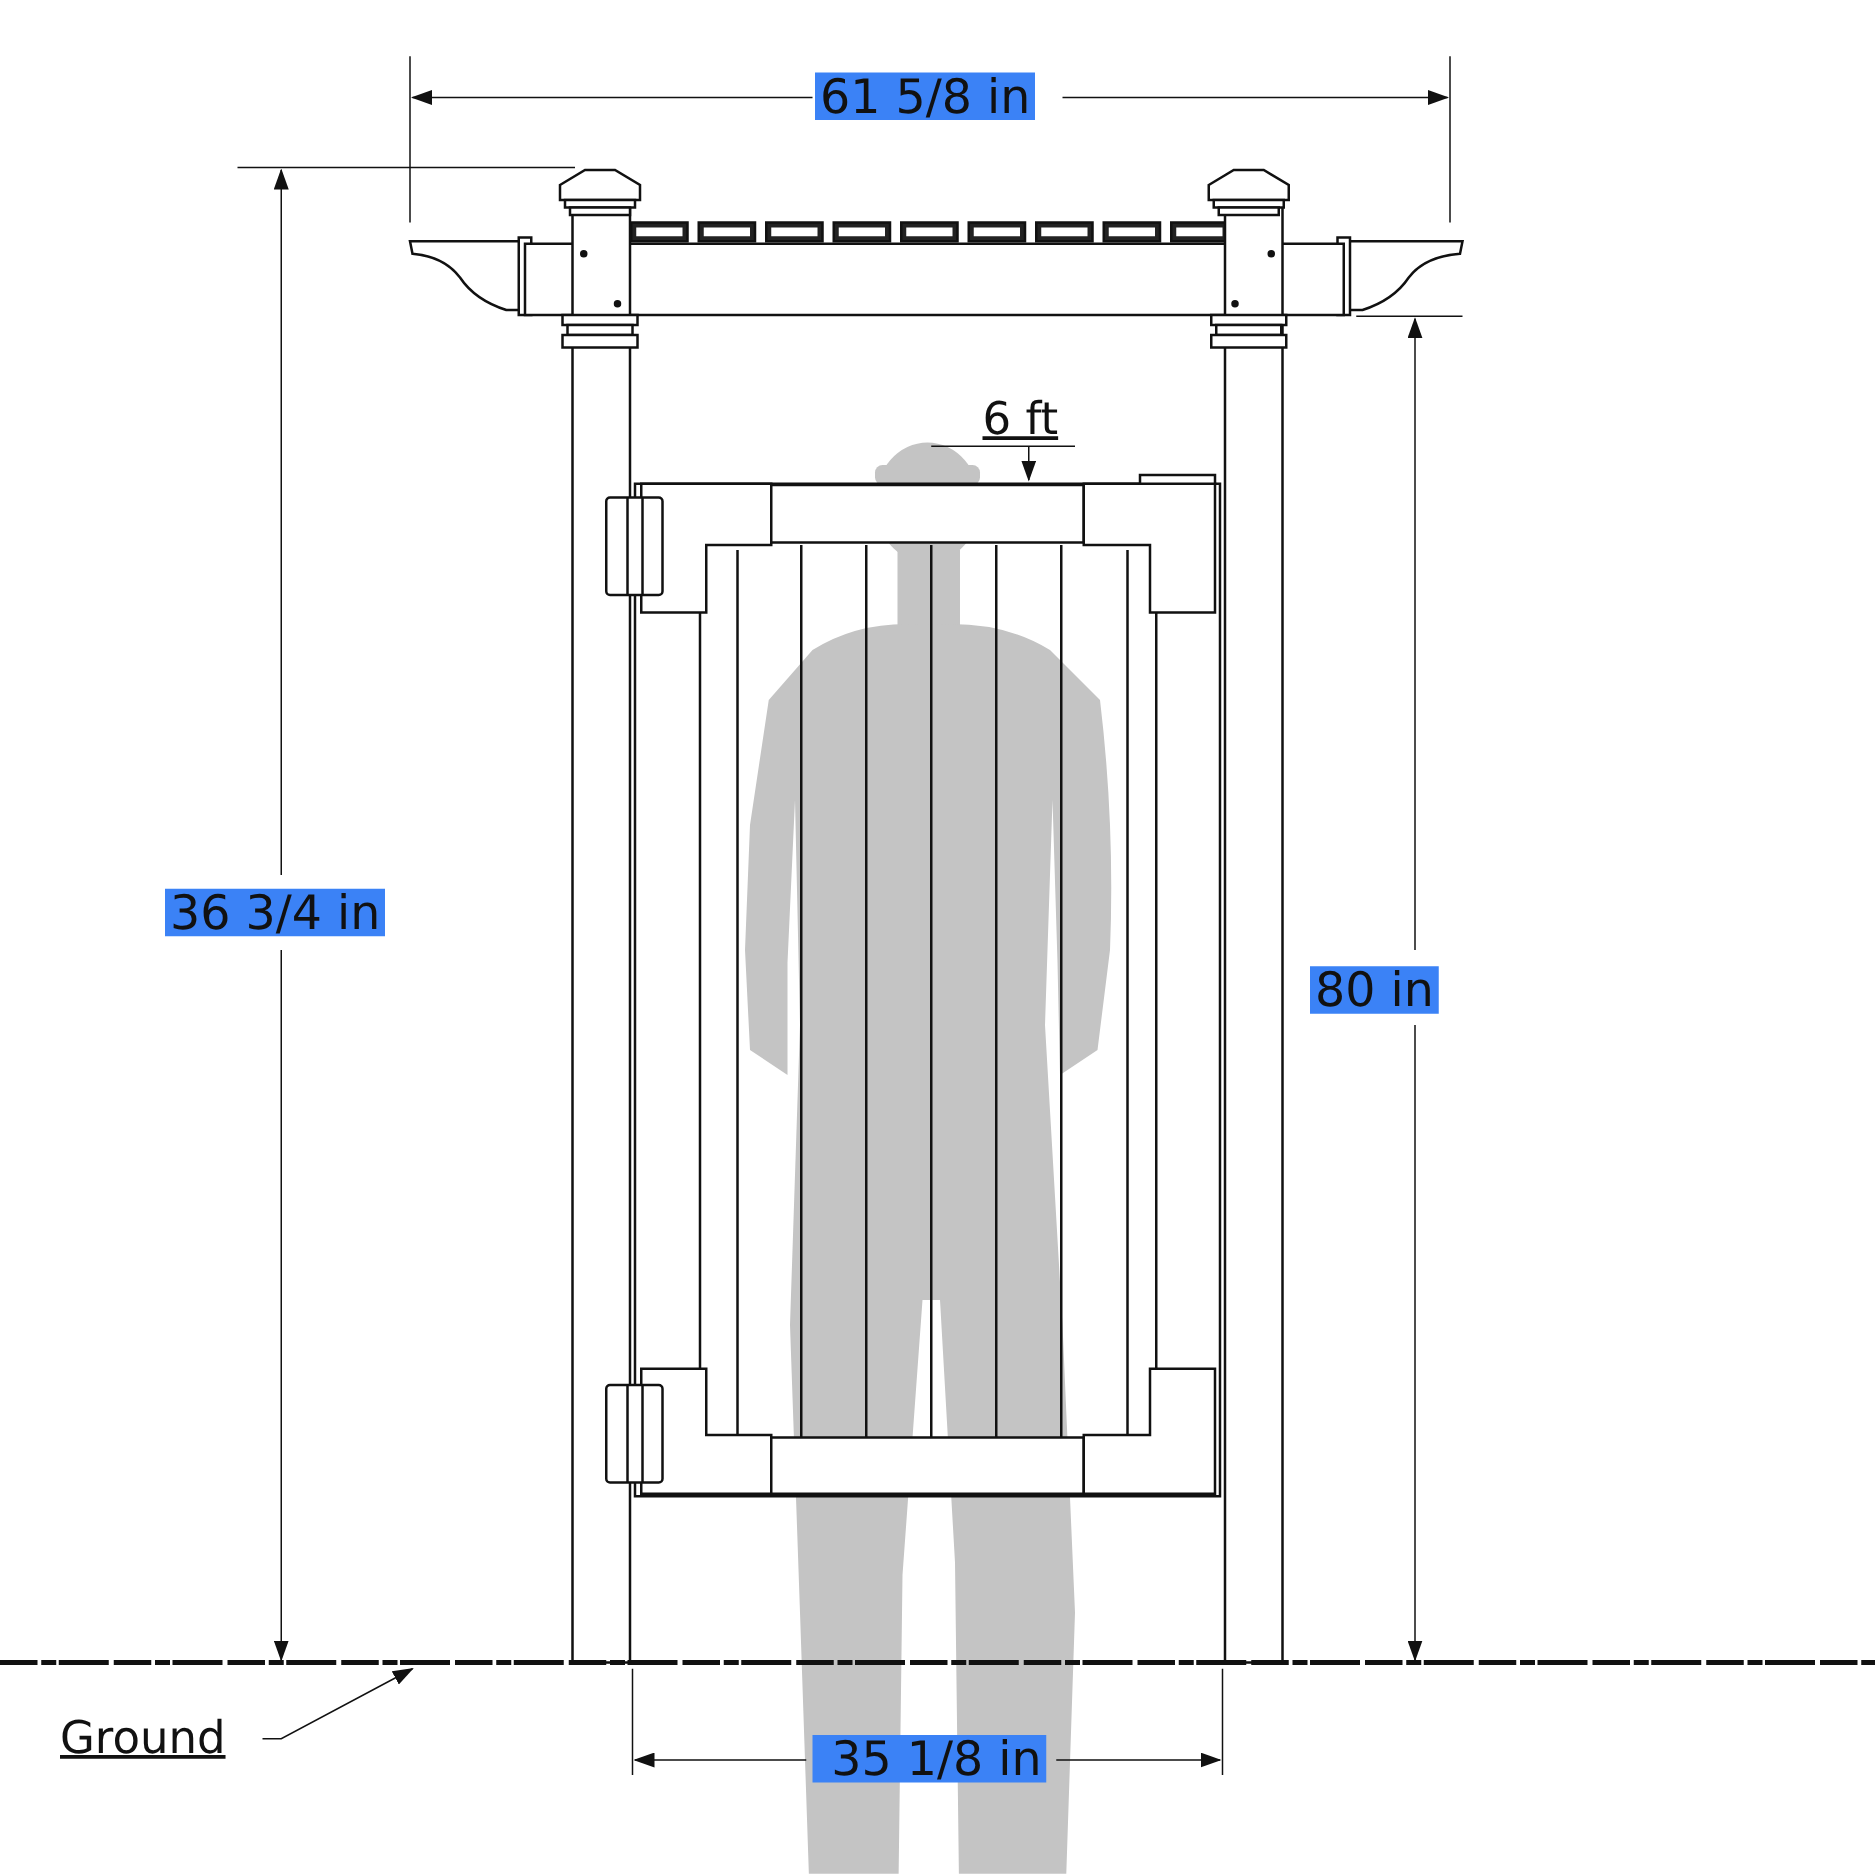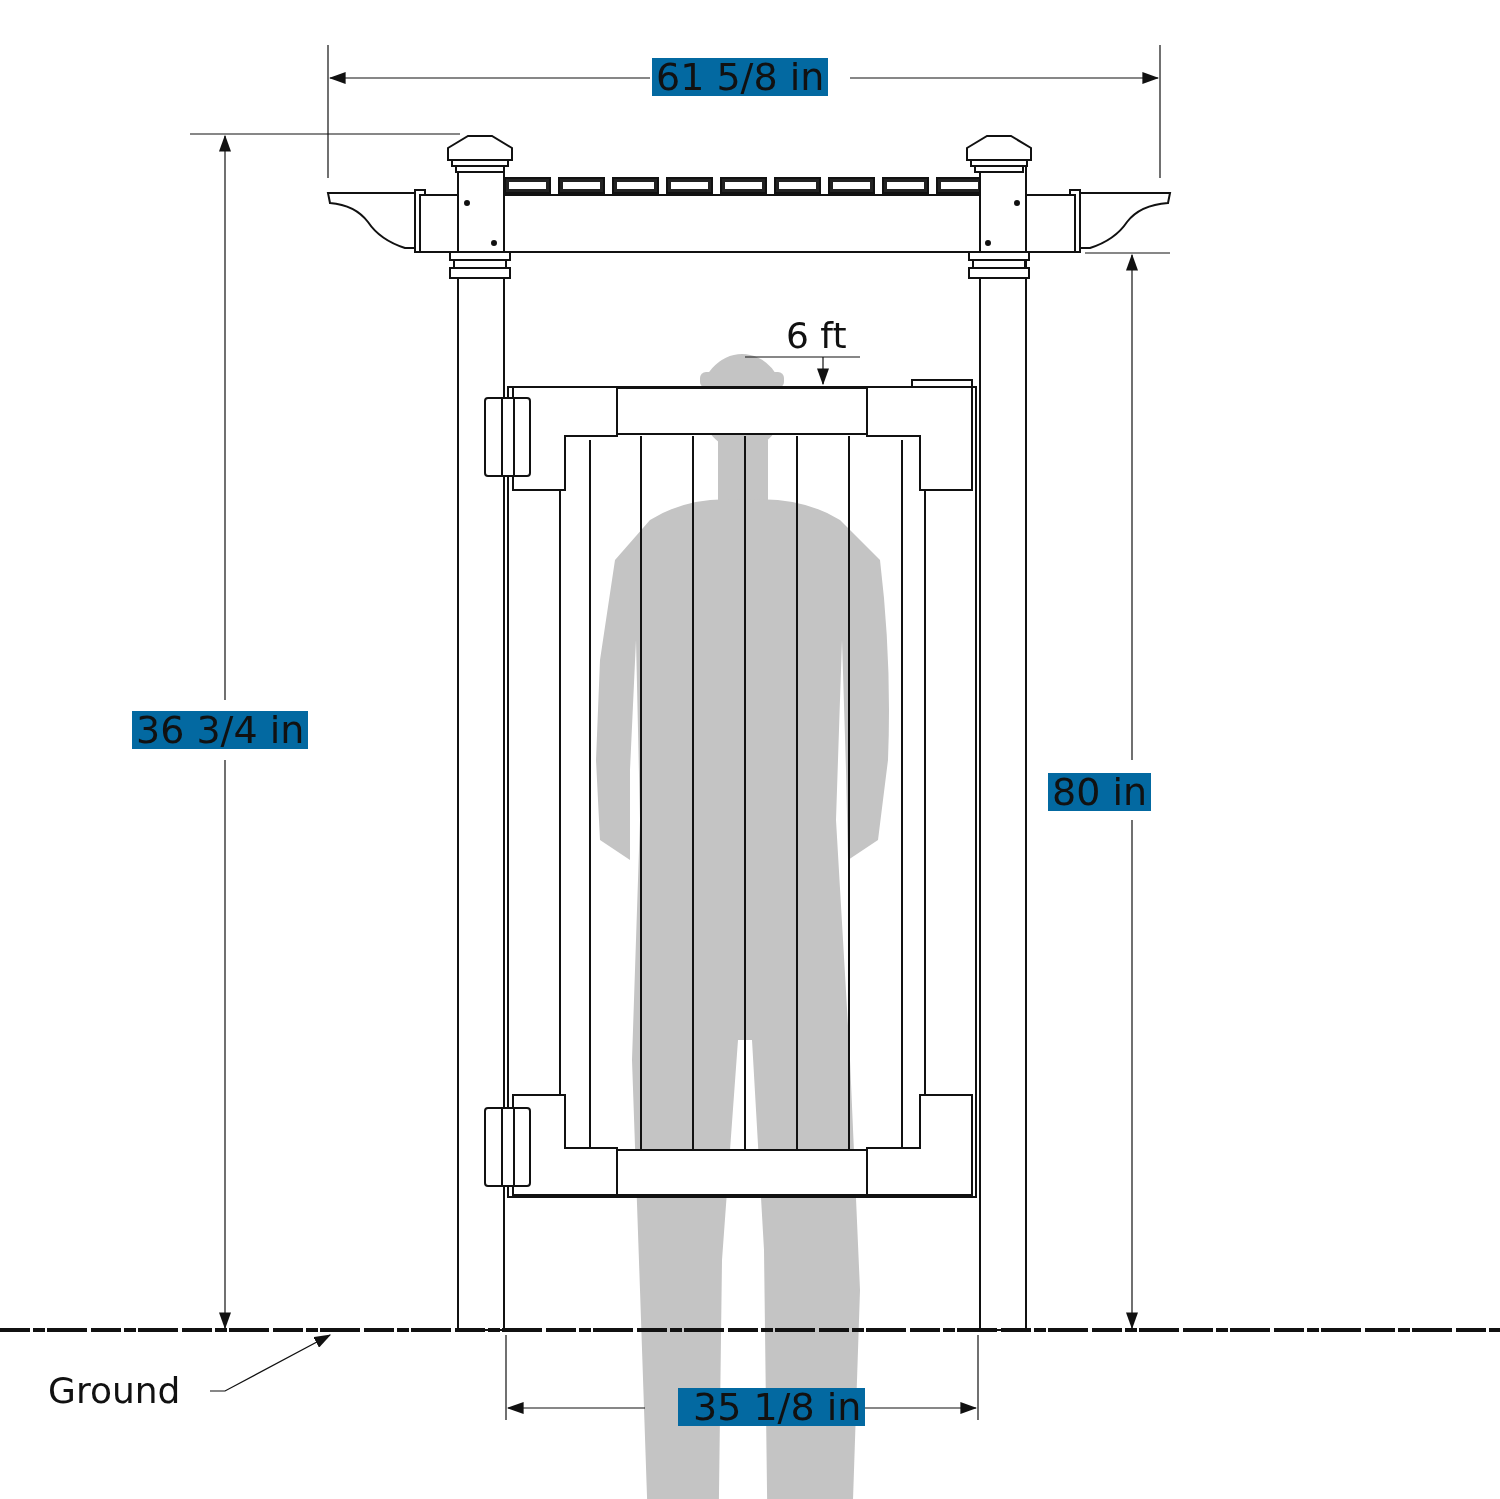--- a/index.html
+++ b/index.html
@@ -1,20 +1,20 @@
 <!DOCTYPE html>
 <html><head>
 <meta charset="utf-8">
 <style>
   html, body { margin:0; padding:0; background:#ffffff; }
   body { width:1500px; height:1499px; position:relative; overflow:hidden; font-family:"DejaVu Sans", sans-serif; }
   svg { position:absolute; left:0; top:0; }
   .lbl { position:absolute; color:#111; font-family:"DejaVu Sans", sans-serif; white-space:nowrap; line-height:1; }
-  .dim { font-size:38px; background:#0369a1; padding:0 4px; }
-  .small { font-size:36px; }
+  .dim { font-size:38px; background:#3b82f6; padding:0 4px; }
+  .small { font-size:36px;text-decoration:underline; }
 </style>
 </head>
 <body>
 
 <svg width="1500" height="1499" viewBox="0 0 1500 1499" xmlns="http://www.w3.org/2000/svg">
   <defs>
     <marker id="arr" markerWidth="14" markerHeight="10" refX="13" refY="5" orient="auto-start-reverse">
       <path d="M0,0 L14,5 L0,10 z" fill="#111"></path>
     </marker>
   </defs>
@@ -147,15 +147,15 @@
       <line x1="823" y1="357" x2="823" y2="384" marker-end="url(#arr)"></line>
 
       <path d="M210,1391 L225,1391 L330,1335" marker-end="url(#arr)"></path>
     </g>
   </g>
 </svg>
 
 <div class="lbl dim" style="left:652px;top:58px;">61 5/8 in</div>
 <div class="lbl dim" style="left:132px;top:711px;">36 3/4 in</div>
 <div class="lbl dim" style="left:1048px;top:773px;">80 in</div>
-<div class="lbl dim" style="left:678px;top:1388px;padding-left:15px;">35 1/8 in</div>
+<div class="lbl dim" style="left:650px;top:1388px;padding-left:15px;">35 1/8 in</div>
 <div class="lbl small" style="left:786px;top:318px;">6 ft</div>
 <div class="lbl small" style="left:48px;top:1373px;">Ground</div>
 
 </body></html>

